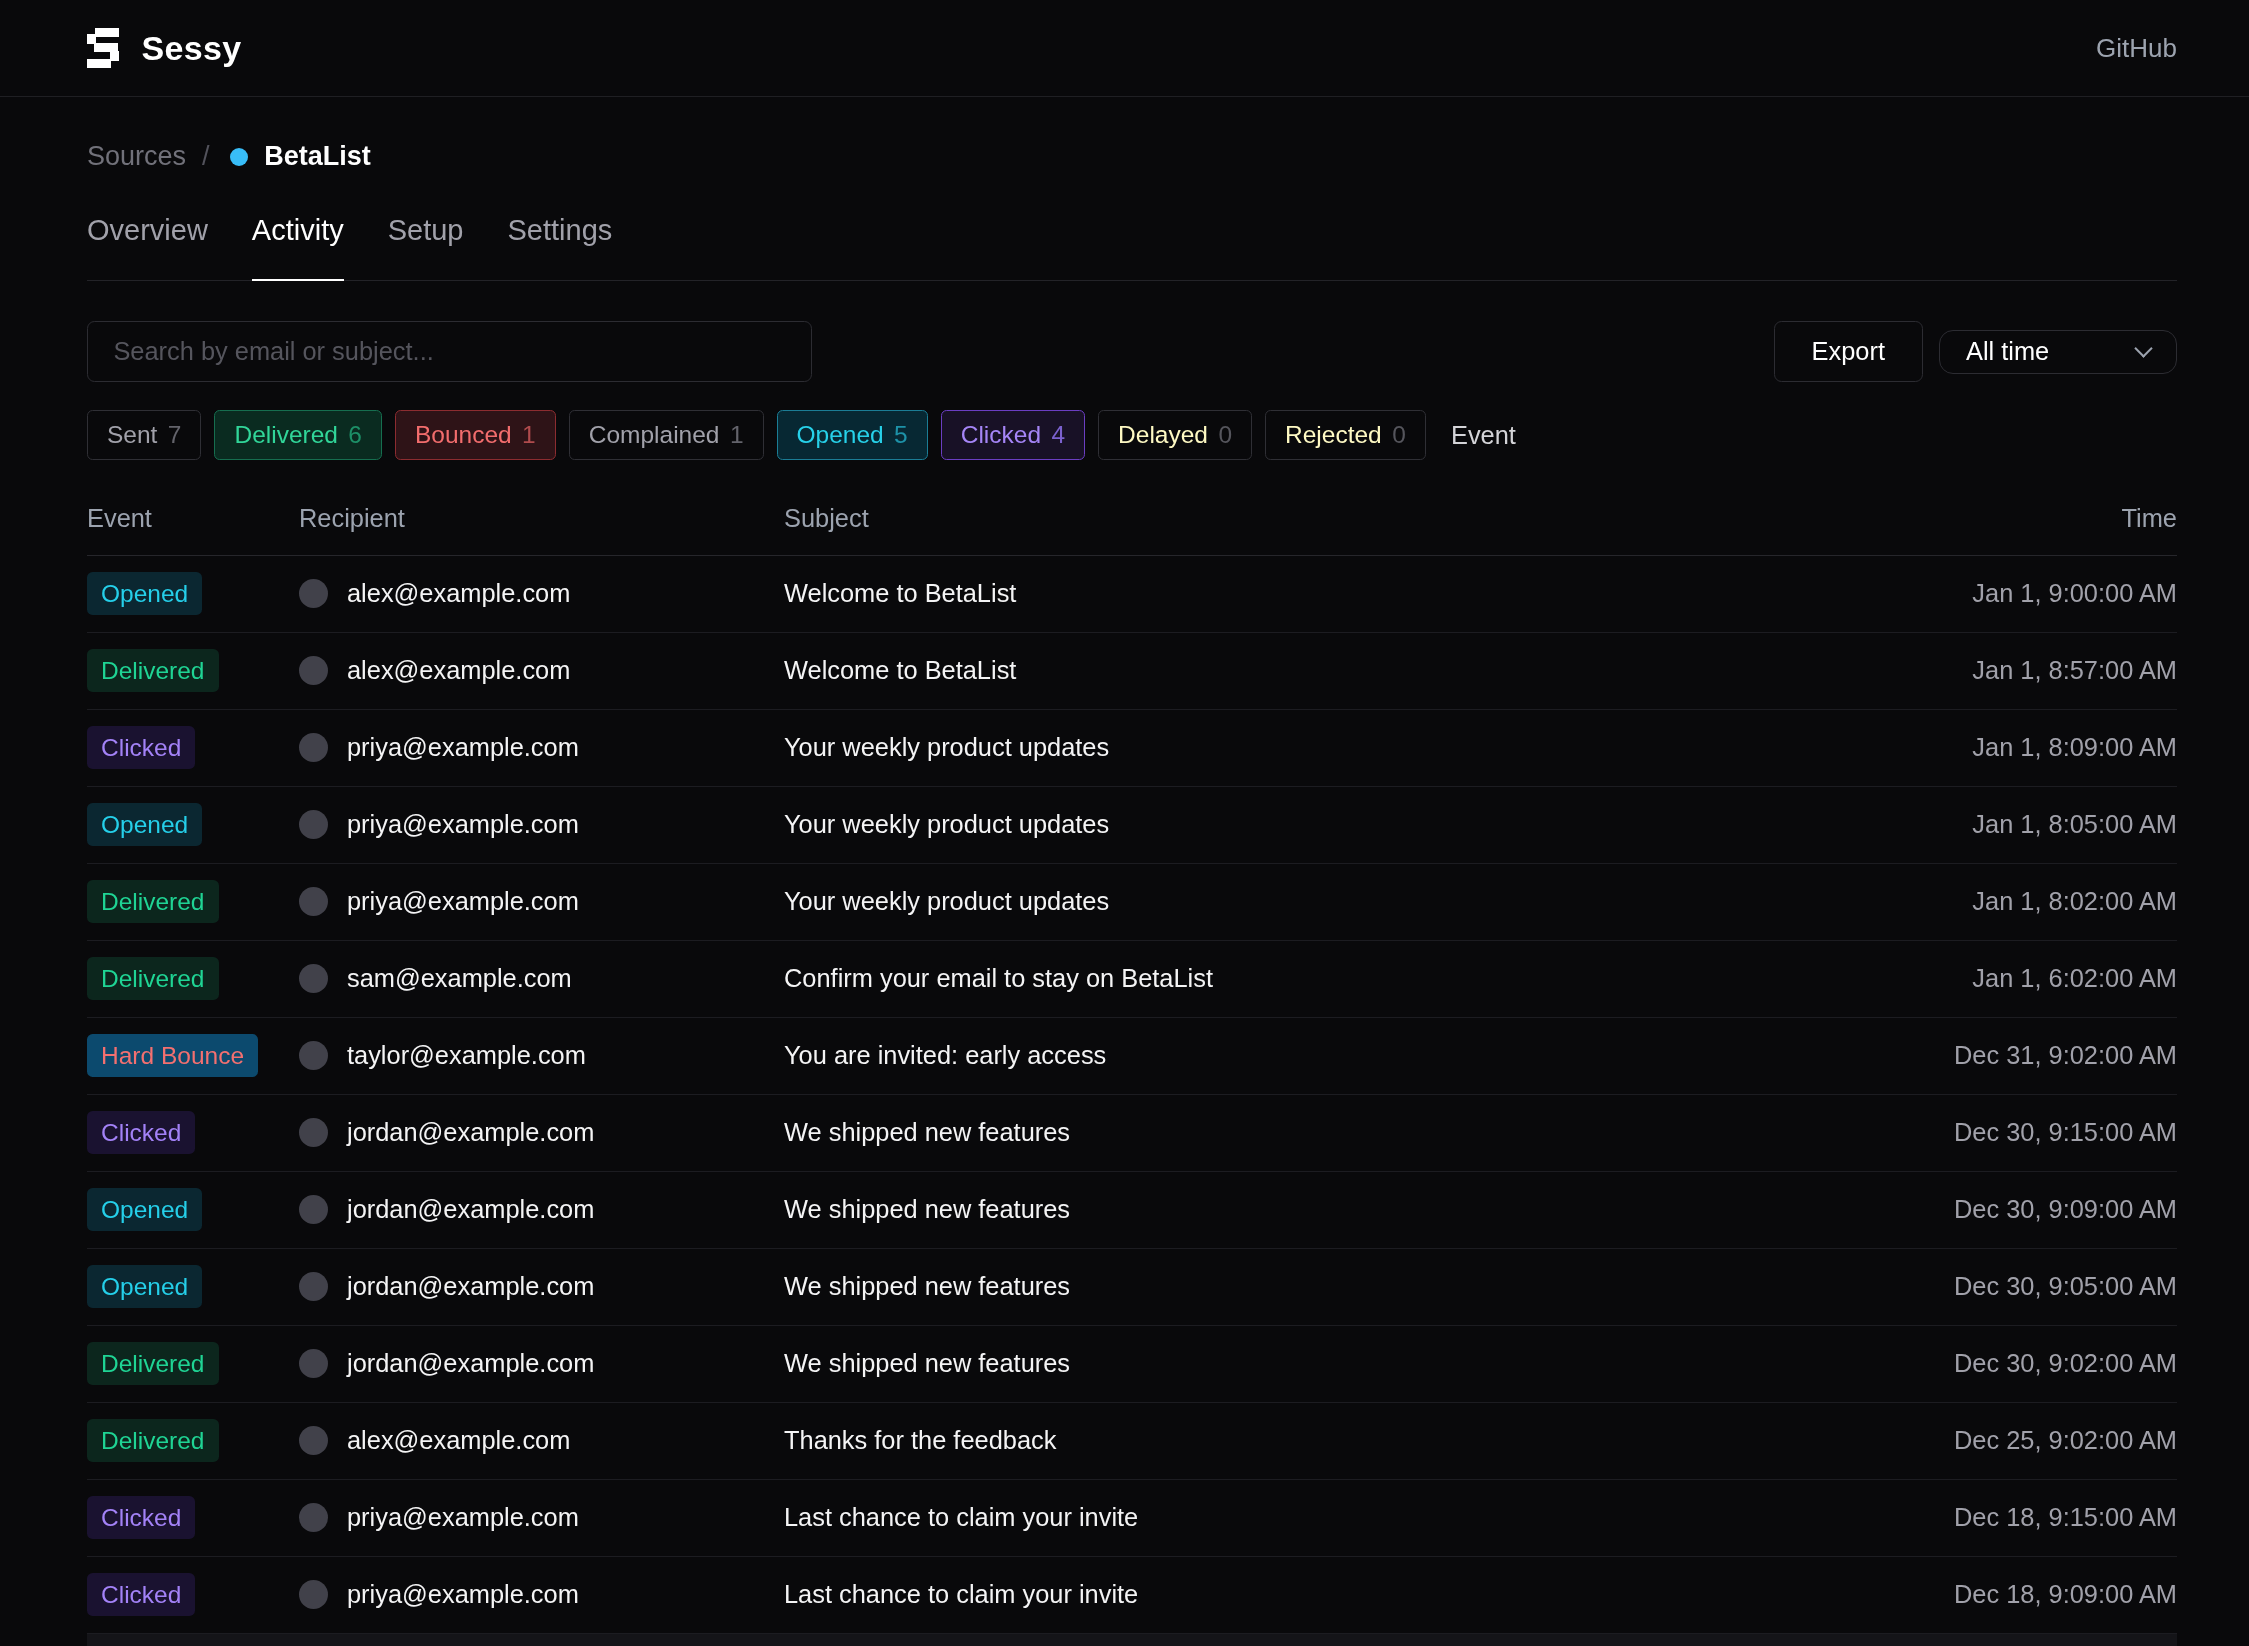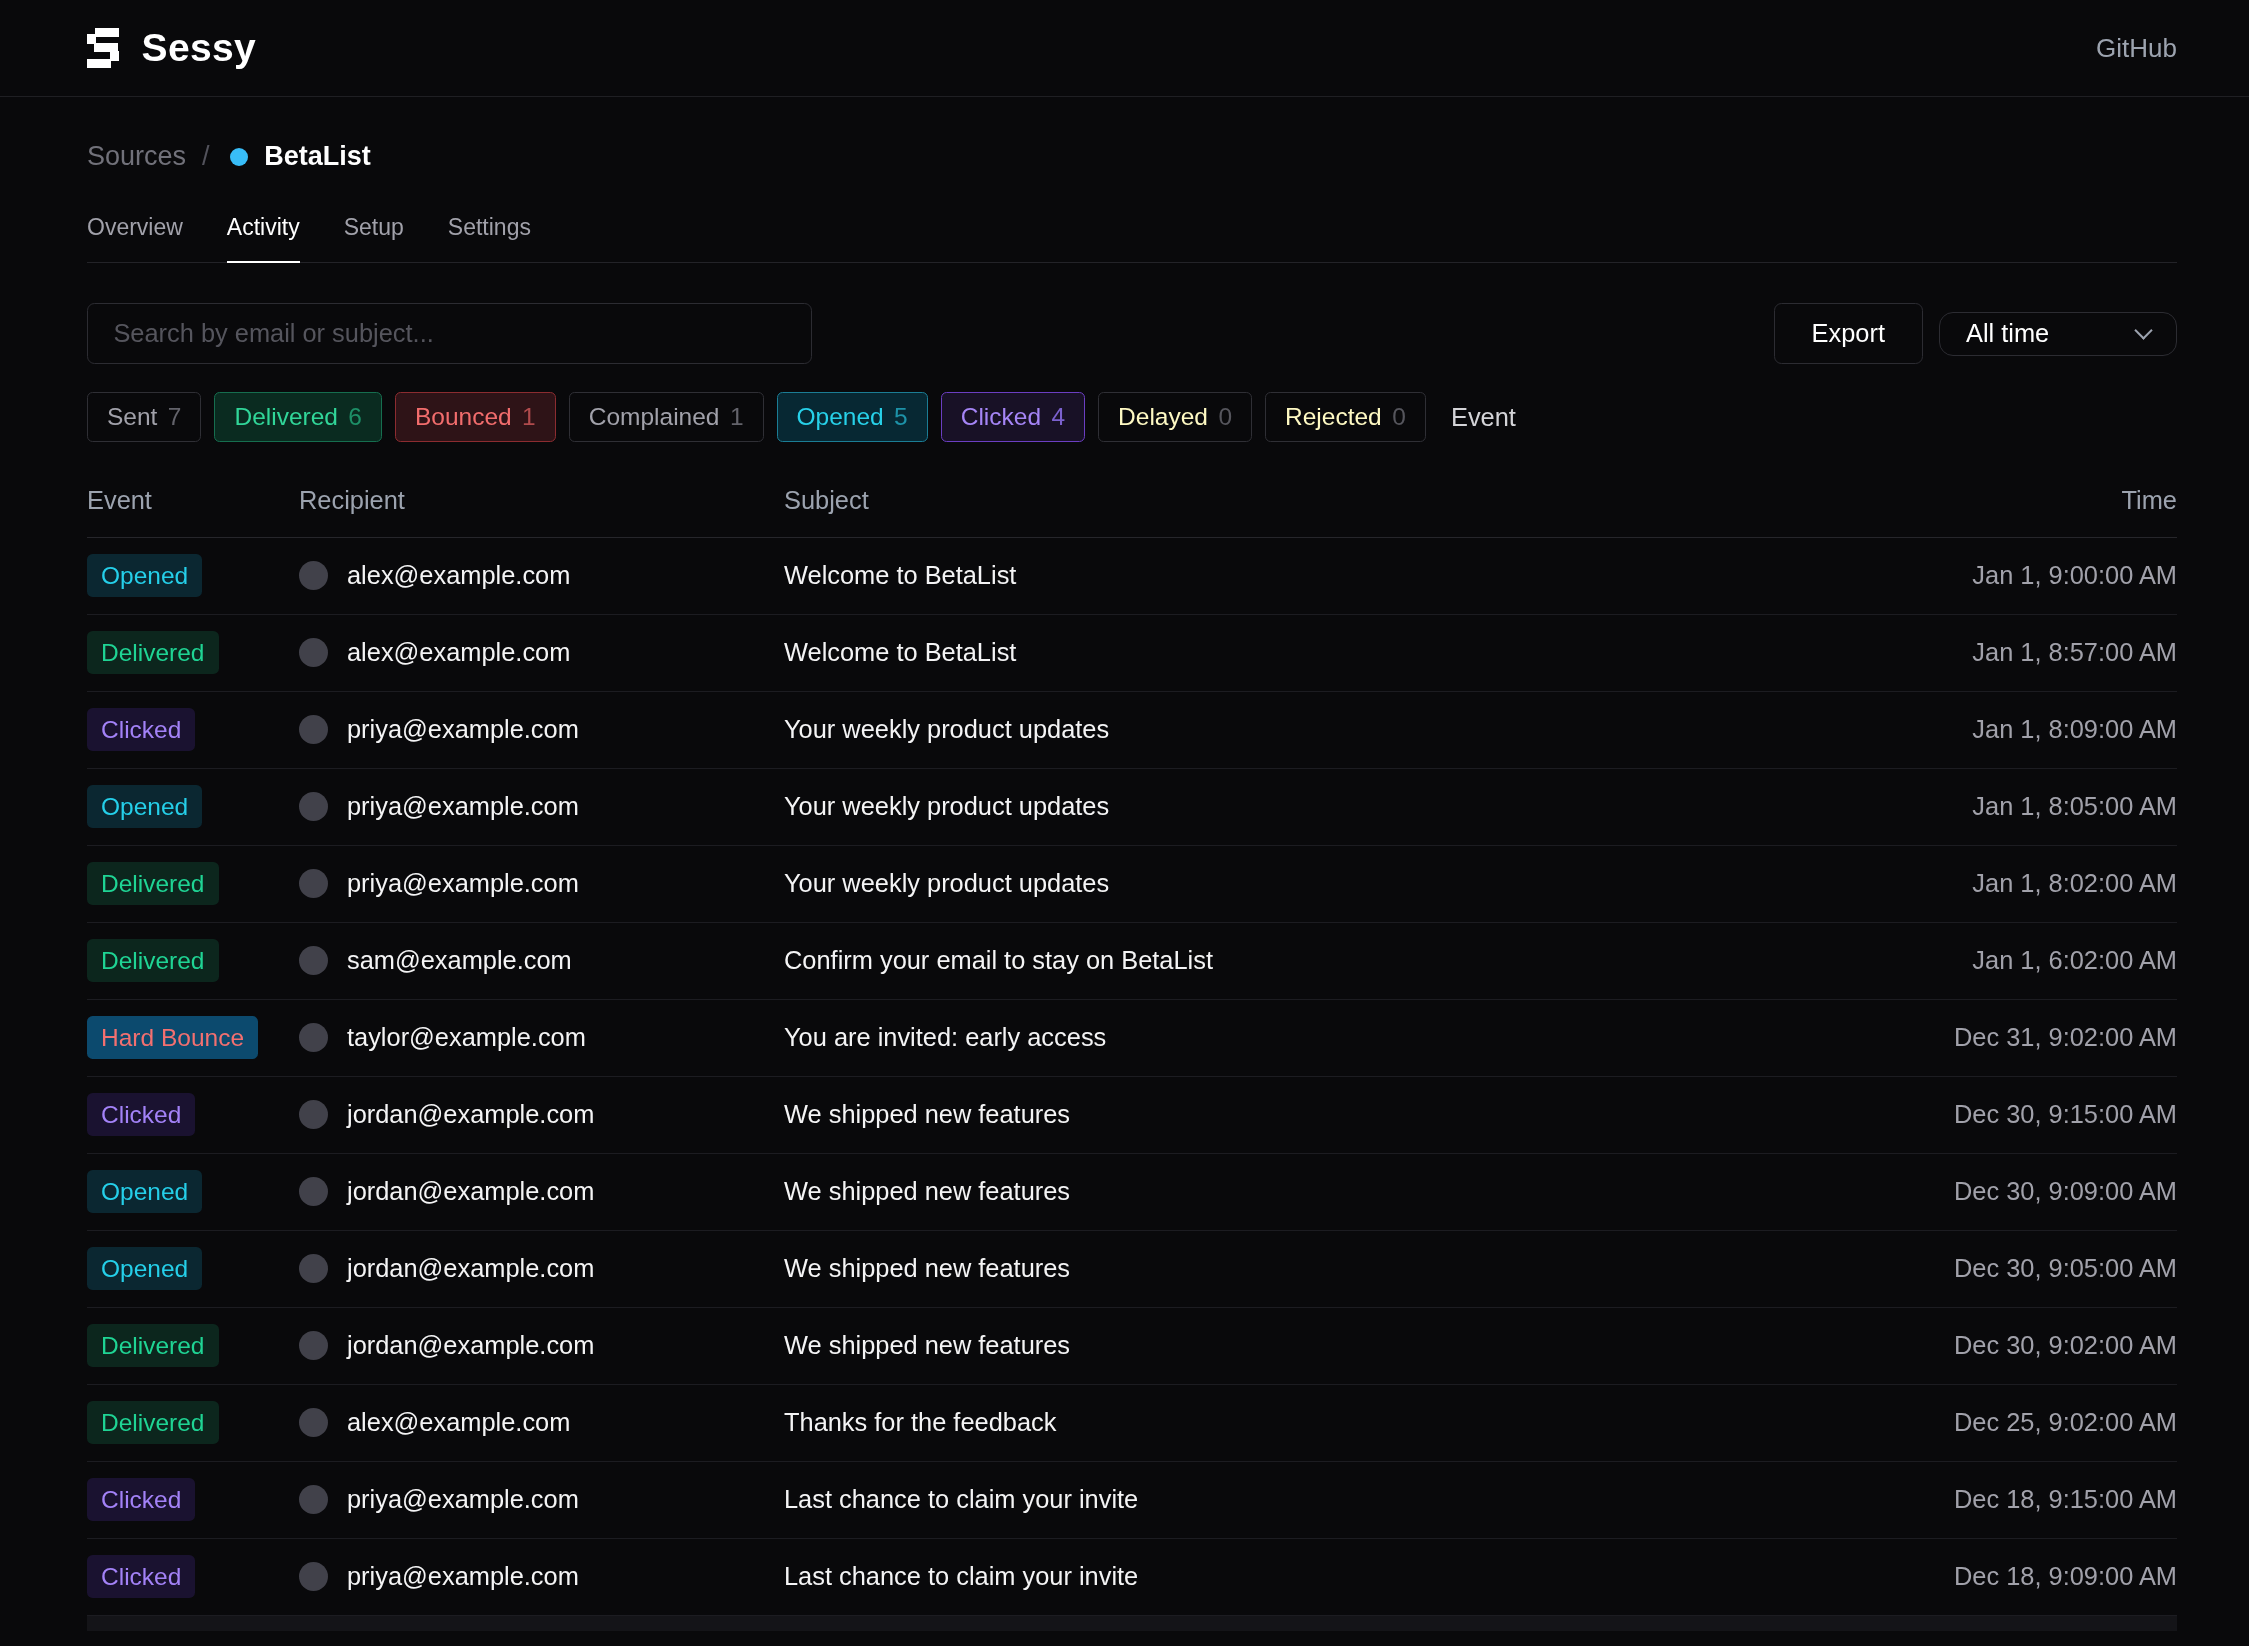--- a/index.html
+++ b/index.html
@@ -11,35 +11,35 @@
   }
 
   
   .topbar {
     height:97px; border-bottom:0.9px solid #1f1f23;
     display:flex; align-items:center; justify-content:space-between;
     padding:0 73px 0 87px;
   }
   .brand { display:flex; align-items:center; gap:22.6px; }
   .brand-logo { width:32px; height:40px; display:block; }
-  .brand-name { font-size:39px; font-weight:700; color:#ffffff; letter-spacing:0.3px; }
+  .brand-name { font-size:34px; font-weight:700; color:#ffffff; letter-spacing:0.3px; }
   .github { font-size:26px; color:#9ca3af; cursor:pointer; }
 
   
   .content { padding:0 73px 0 87px; }
 
   .breadcrumb { margin-top:44px; display:flex; align-items:center; gap:16px; font-size:27px; }
   .bc-root { color:#71717a; cursor:pointer; }
   .bc-sep  { color:#52525b; }
   .bc-dot  { width:18px; height:18px; border-radius:50%; background:#38bdf8; margin-left:4.7px; }
   .bc-current { color:#ffffff; font-weight:600; }
 
   .tabs { margin-top:42px; display:flex; gap:44px; border-bottom:0.9px solid #232328; }
   .tab {
-    font-size:23px; color:#a1a1aa; padding-bottom:20px; cursor:pointer;
+    font-size:29px; color:#a1a1aa; padding-bottom:32px; cursor:pointer;
     border-bottom:2.8px solid transparent; margin-bottom:-0.9px;
   }
   .tab.active { color:#ffffff; font-weight:500; border-bottom-color:#ffffff; }
 
   .toolbar { margin-top:40px; display:flex; align-items:center; }
   .search {
     width:725px; height:61px; background:transparent;
     border:0.9px solid #2c2c32; border-radius:7.5px;
     color:#e4e4e7; font-size:25.4px; padding:0 25.4px; outline:none;
     font-family:"Liberation Sans","DejaVu Sans",sans-serif;

